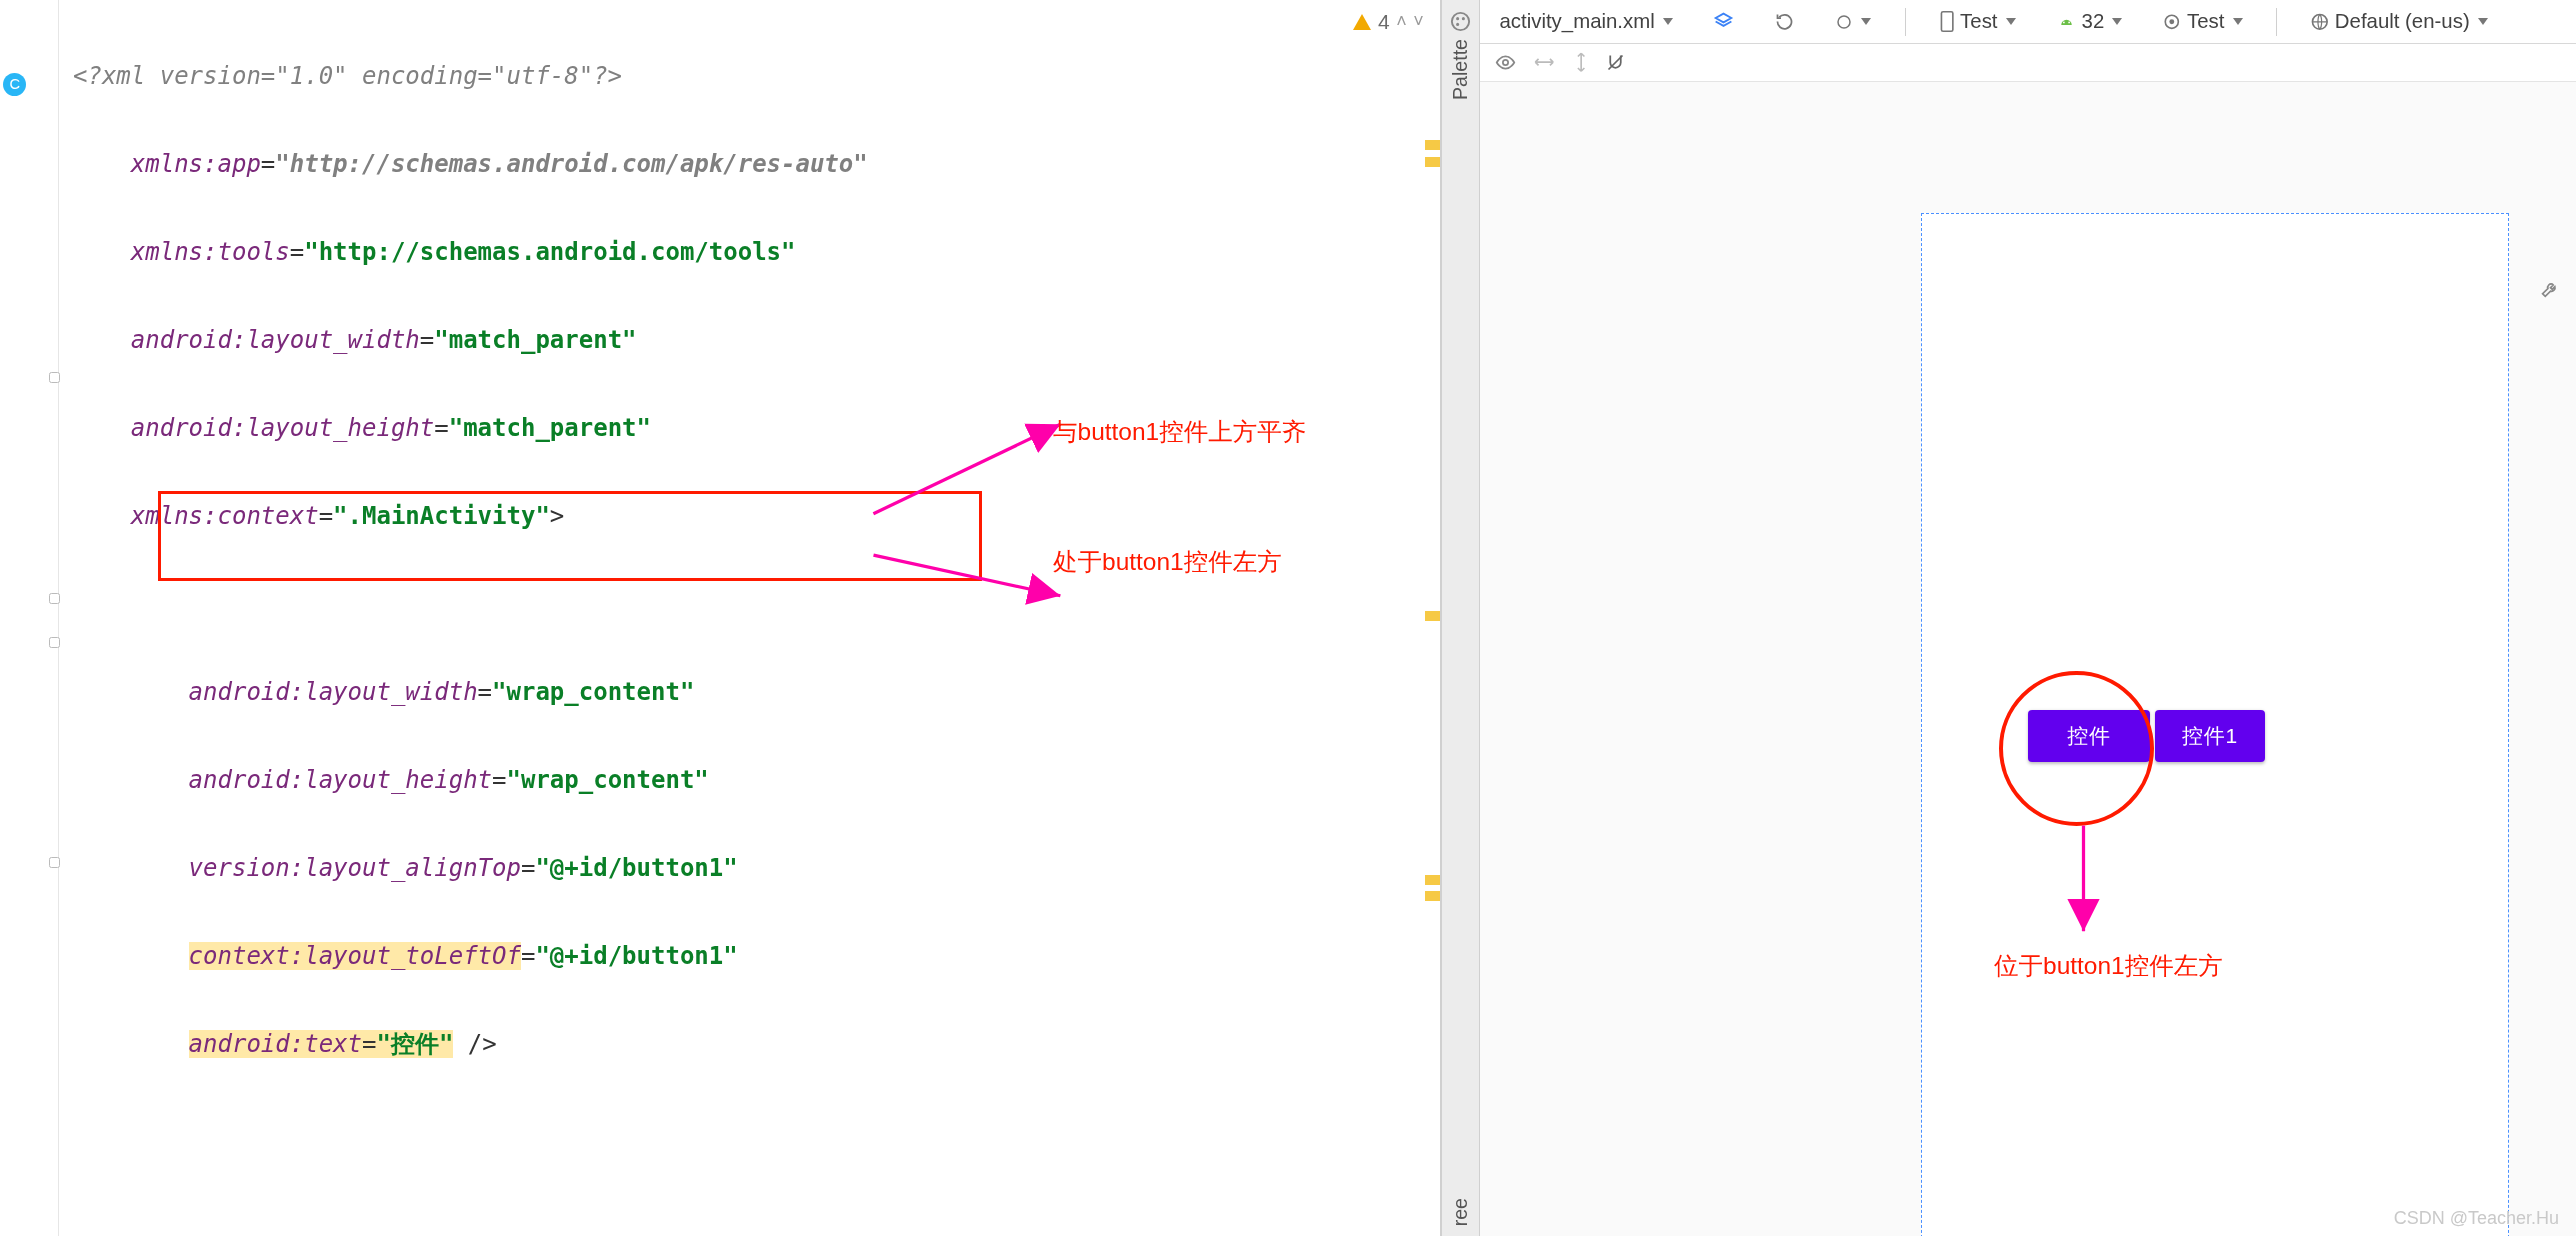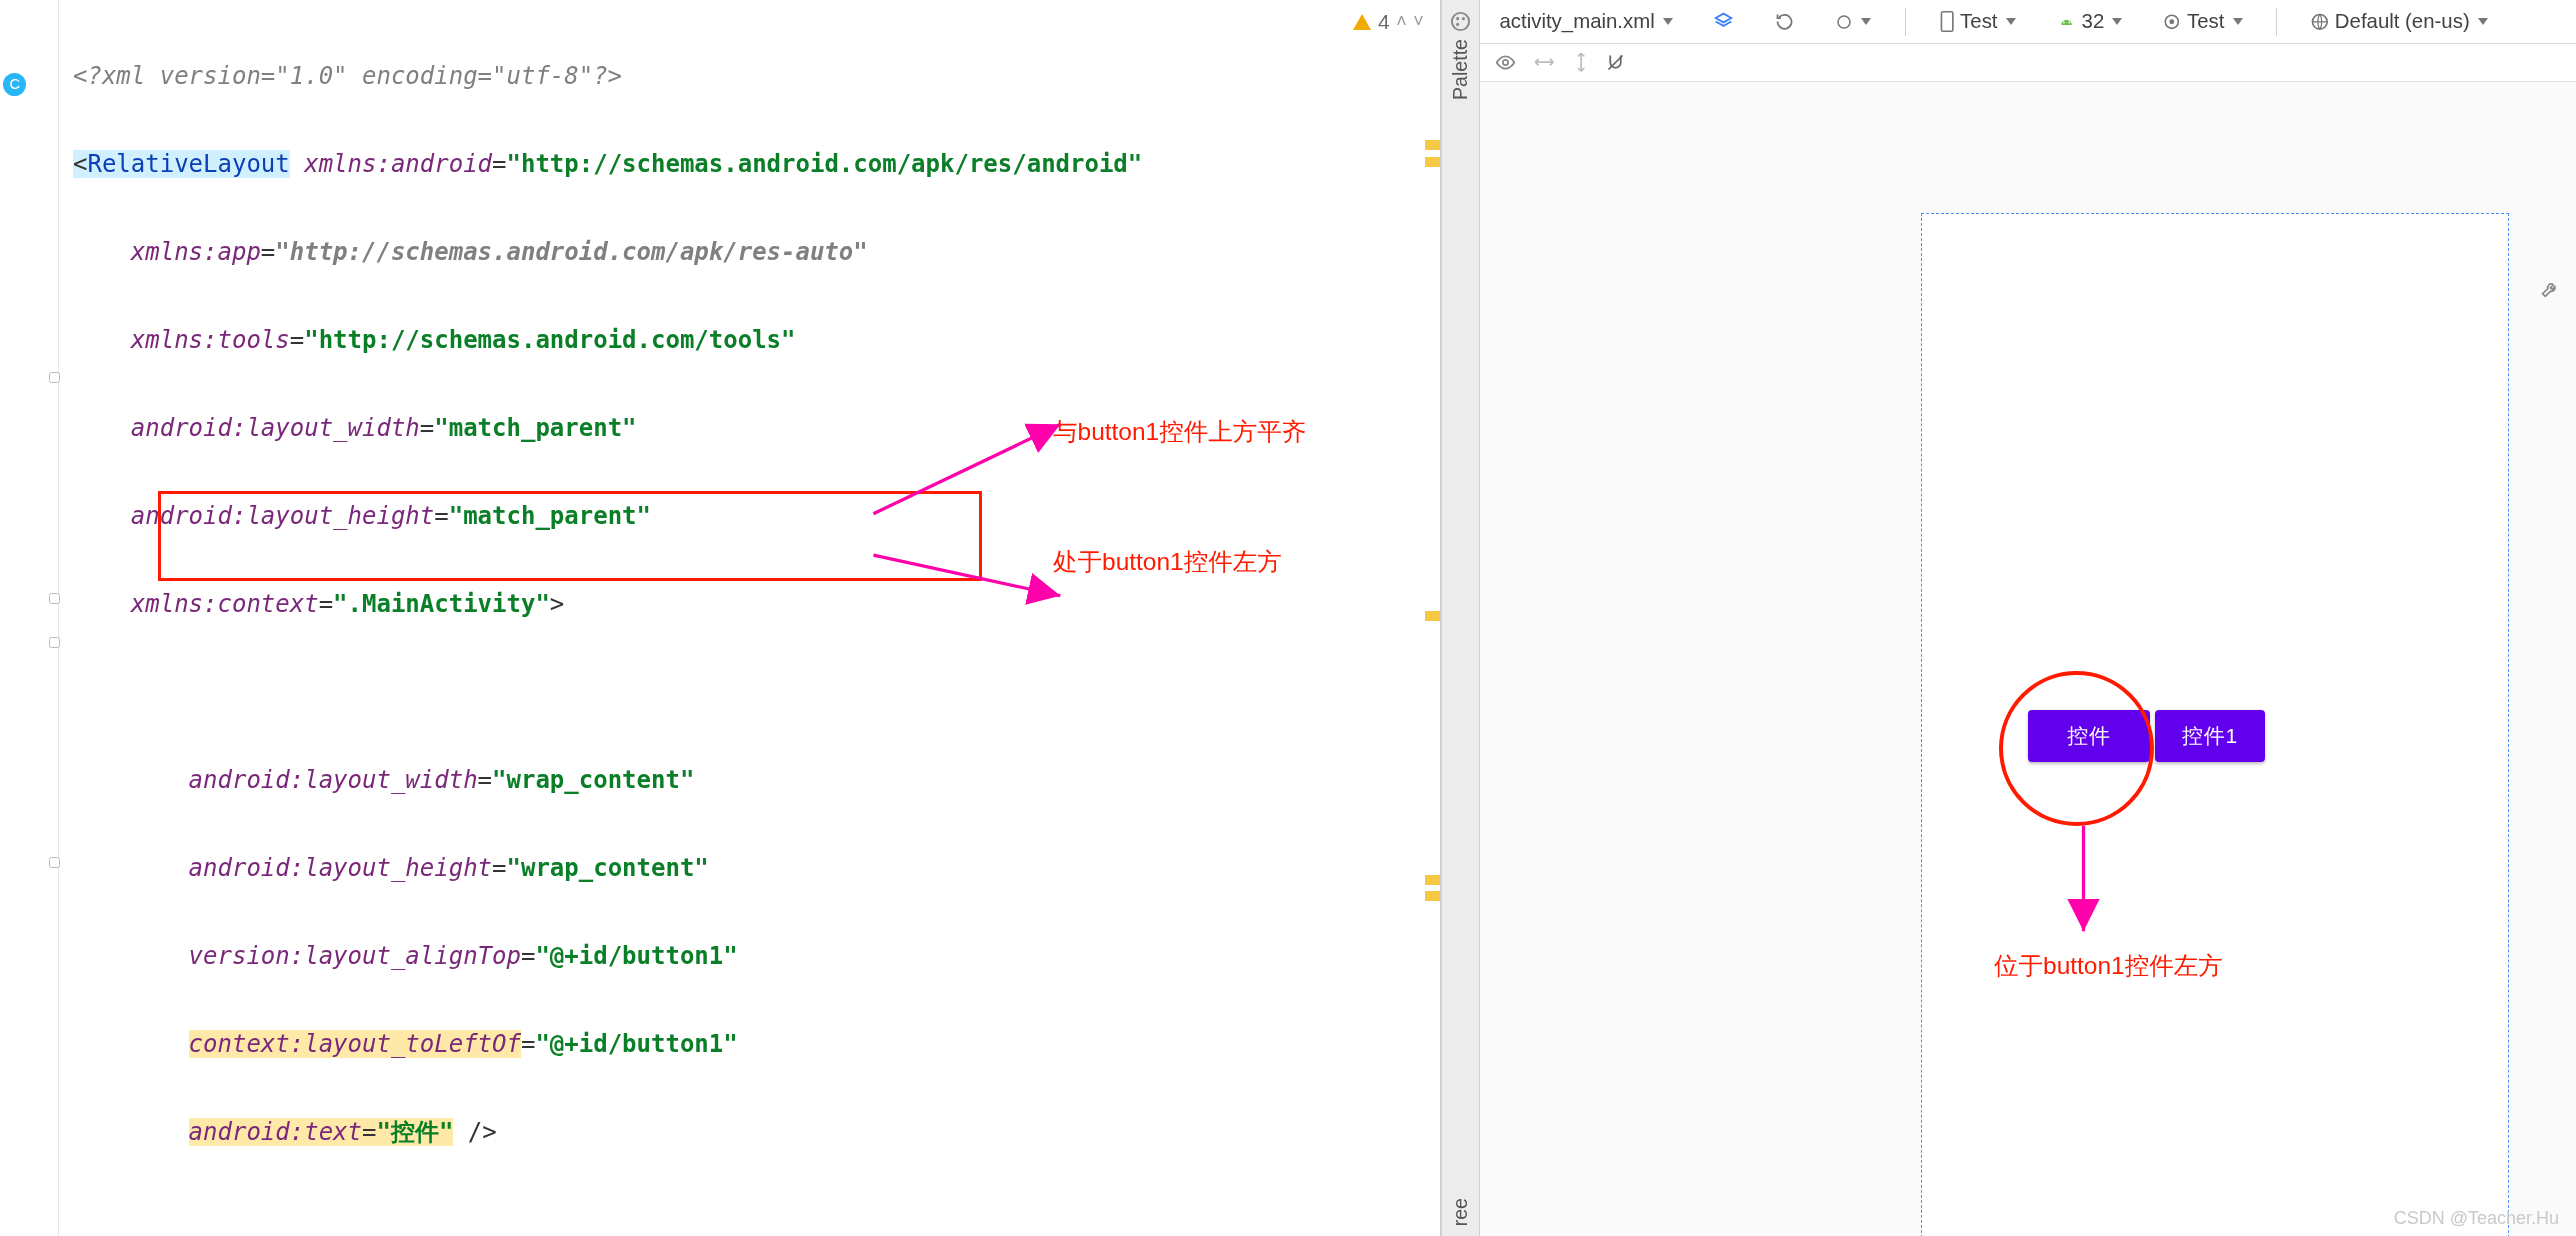--- a/index.html
+++ b/index.html
@@ -71,21 +71,20 @@
     </div>
 
     <div class="stripe" style="top:140px"></div>
     <div class="stripe" style="top:157px"></div>
     <div class="stripe" style="top:611px"></div>
     <div class="stripe" style="top:875px"></div>
     <div class="stripe" style="top:891px"></div>
 
     <div class="code">
 <span class="ln"><span class="cm">&lt;?xml version="1.0" encoding="utf-8"?&gt;</span></span>
-<span class="ln"><span class="hl">&lt;<span class="kw">RelativeLayout</span></span> <span class="attr">xmlns:android</span>=<span class="val">"<span>http://schemas.android.com/apk/res/android</span>"</span></span>
 <span class="ln">    <span class="attr">xmlns:app</span>=<span class="val cm">"<span>http://schemas.android.com/apk/res-auto</span>"</span></span>
 <span class="ln">    <span class="attr">xmlns:tools</span>=<span class="val">"<span>http://schemas.android.com/tools</span>"</span></span>
 <span class="ln">    <span class="attr">android:layout_width</span>=<span class="val">"<span>match_parent</span>"</span></span>
 <span class="ln">    <span class="attr">android:layout_height</span>=<span class="val">"<span>match_parent</span>"</span></span>
 <span class="ln">    <span class="attr">xmlns:context</span>=<span class="val">"<span>.MainActivity</span>"</span>&gt;</span>
 <span class="ln"></span>
 <span class="ln">        <span class="attr">android:layout_width</span>=<span class="val">"<span>wrap_content</span>"</span></span>
 <span class="ln">        <span class="attr">android:layout_height</span>=<span class="val">"<span>wrap_content</span>"</span></span>
 <span class="ln">        <span class="attr">version:layout_alignTop</span>=<span class="val">"<span>@+id/button1</span>"</span></span>
 <span class="ln">        <span class="hly"><span class="attr">context:layout_toLeftOf</span></span>=<span class="val">"<span>@+id/button1</span>"</span></span>

